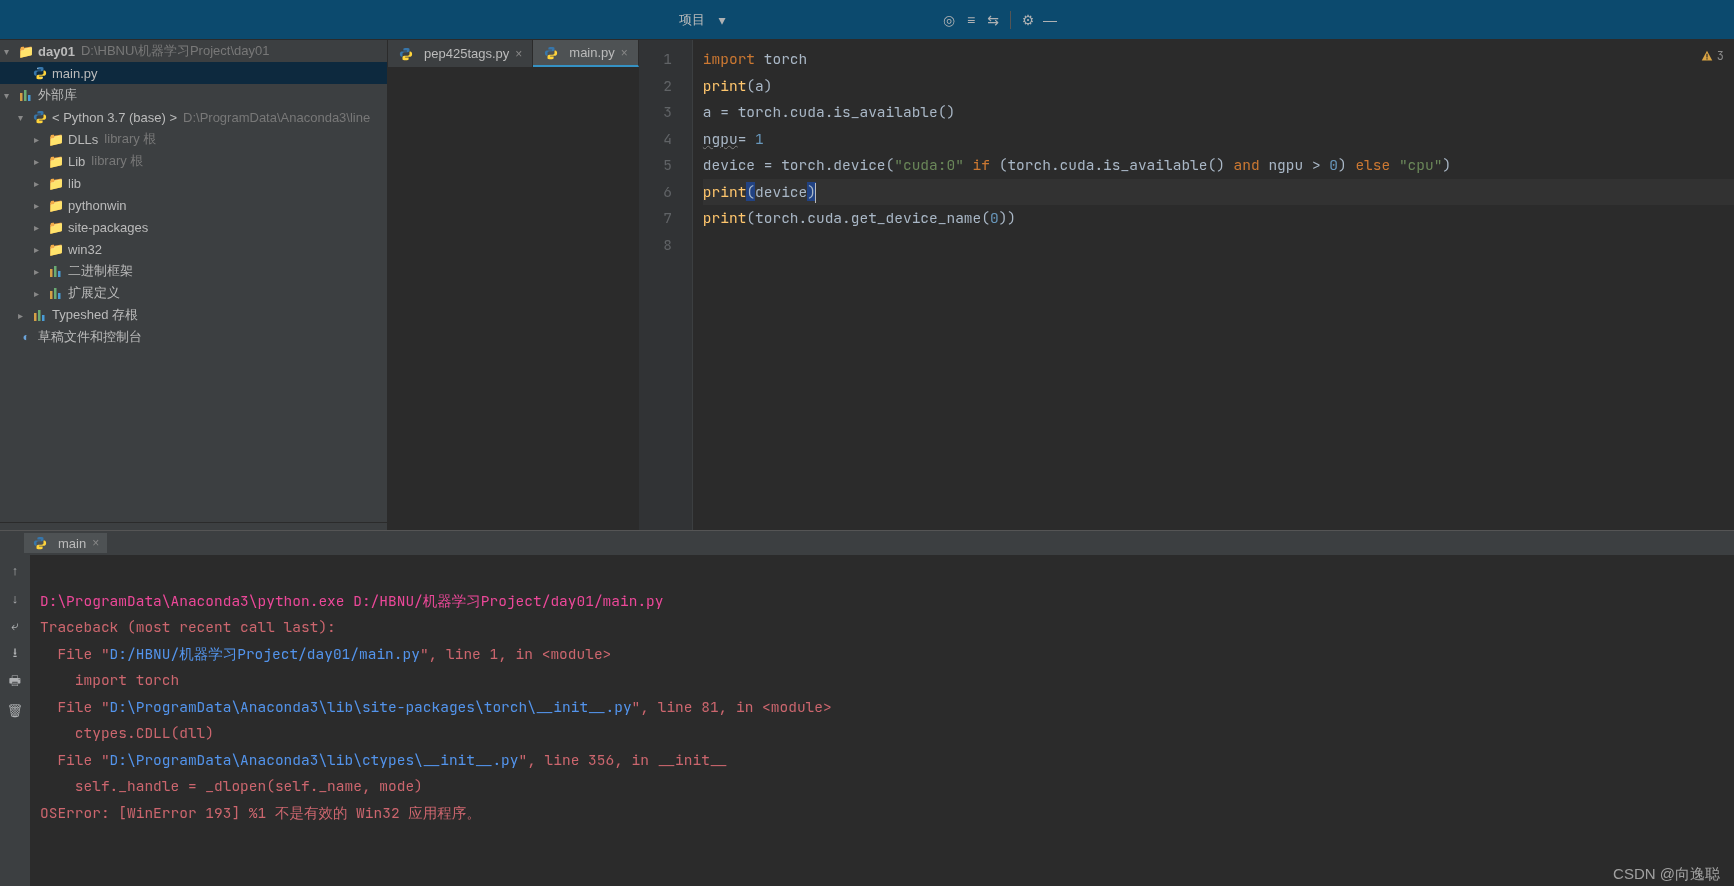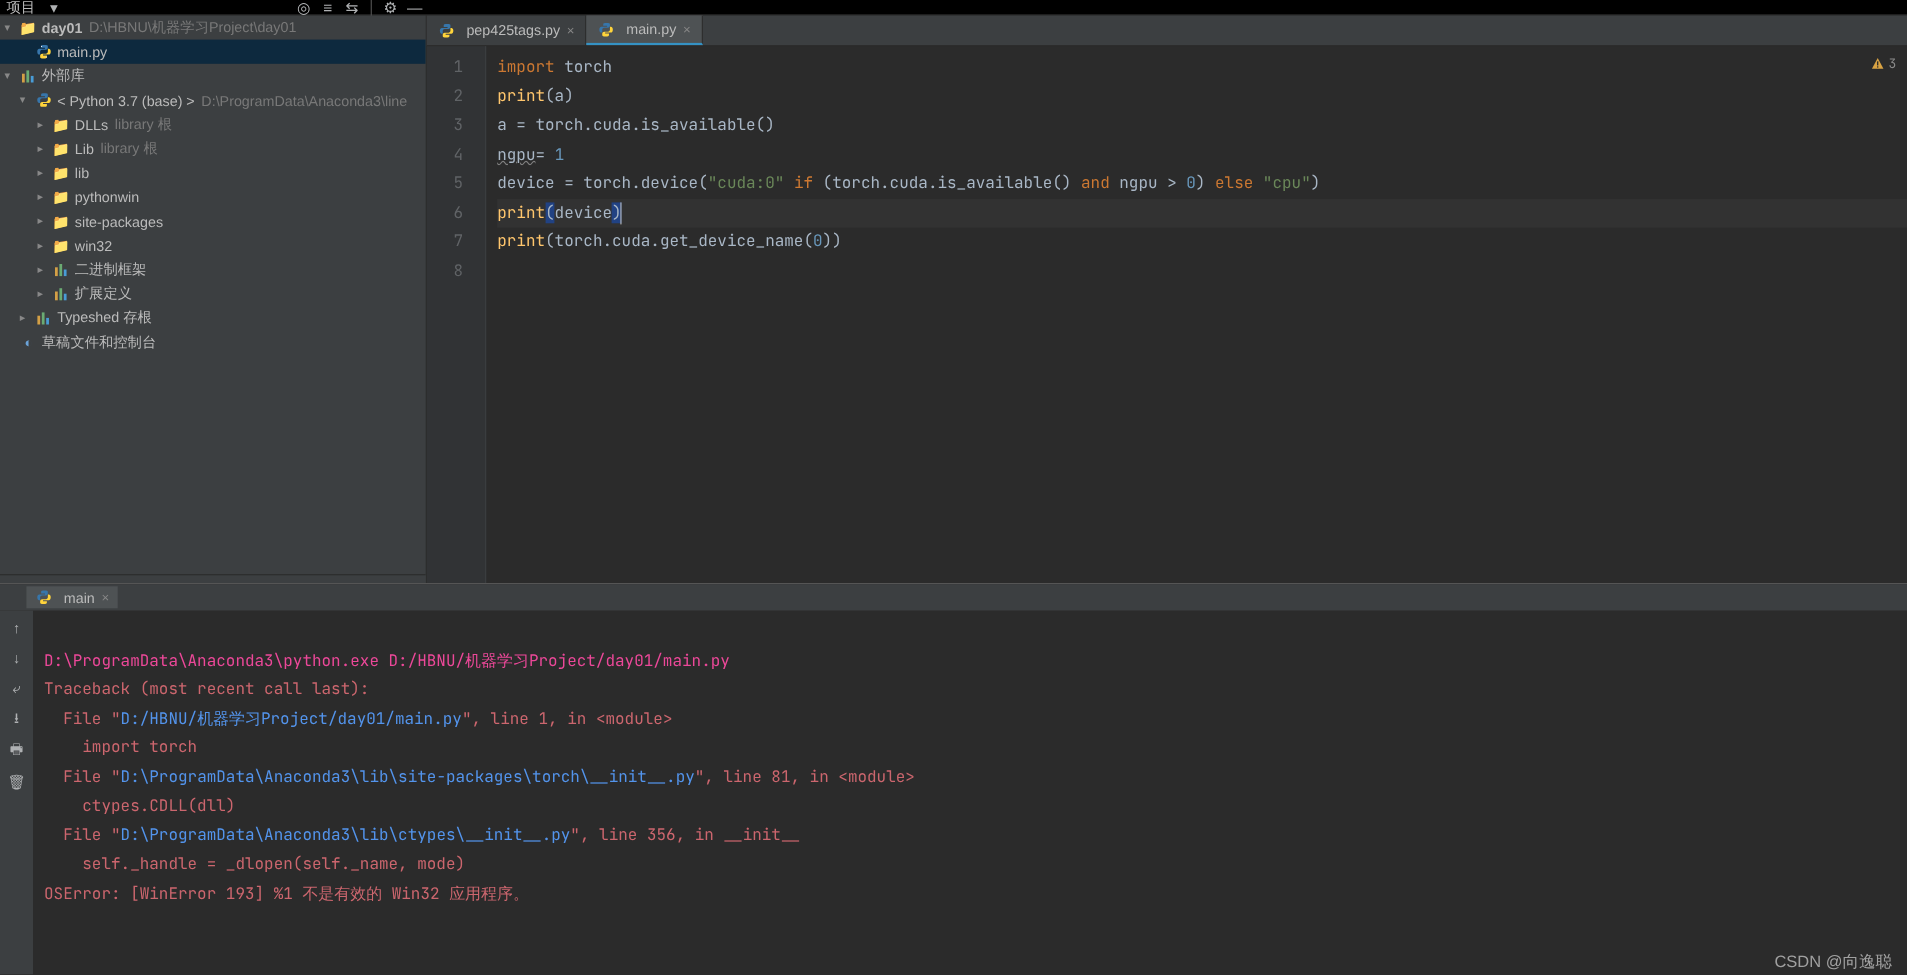--- a/index.html
+++ b/index.html
@@ -8,25 +8,26 @@
   background: #2b2b2b;
   color: #a9b7c6;
   font-size: 13px;
   overflow: hidden;
   width: 1734px;
   height: 886px;
   display: flex;
   flex-direction: column;
 }
 .toolbar {
-  height: 14px;
-  background: #000000;
+  height: 40px;
+  background: #0c4a6e;
   display: flex;
   align-items: center;
   border-bottom: 1px solid #2b2b2b;
+  justify-content: center;
 }
 .toolbar-left {
   width: 388px;
   display: flex;
   align-items: center;
   padding-left: 6px;
 }
 .toolbar-label { color: #bbb; margin-right: 6px; }
 .toolbar-spacer { flex: 1; }
 .toolbar-icon {
@@ -57,21 +58,21 @@
 }
 .tree-icon {
   width: 16px; height: 16px; margin-right: 4px;
   display: inline-flex; align-items: center; justify-content: center;
 }
 .tree-name { color: #bbb; }
 .tree-hint { color: #787878; margin-left: 6px; }
 .folder-icon { color: #8a8a8a; }
 .python-icon svg { width: 14px; height: 14px; }
 .scratch-icon { color: #6ba3d8; font-size: 12px; }
-.editor-area { flex: 1; display: flex; flex-direction: column; min-width: 0; }
+.editor-area { flex: 1; display: flex; flex-direction: row; min-width: 0; }
 .tabs {
   height: 28px; background: #3c3f41; display: flex; align-items: stretch;
   border-bottom: 1px solid #2b2b2b;
 }
 .tab {
   display: flex; align-items: center; padding: 0 10px; gap: 6px;
   color: #bbb; border-right: 1px solid #2b2b2b;
 }
 .tab.active { background: #4e5254; border-bottom: 2px solid #3592c4; }
 .tab-close { color: #888; font-size: 12px; }

